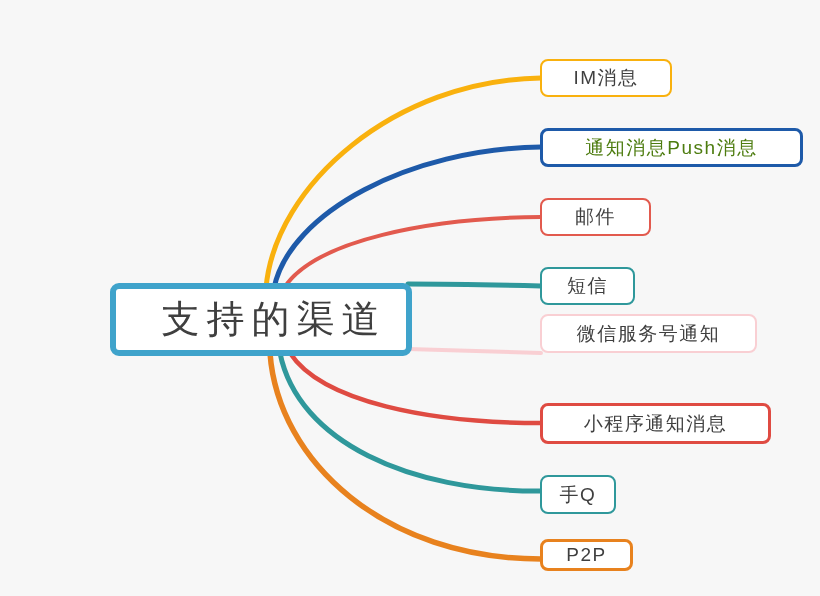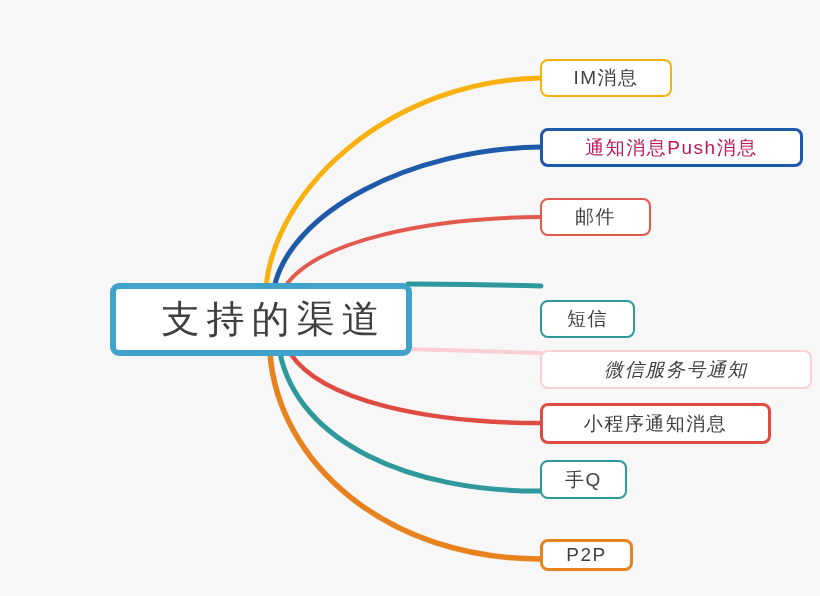--- a/index.html
+++ b/index.html
@@ -38,24 +38,24 @@
   .branch-node {
     left: 540px;
     border-radius: 8px;
     font-size: 19px;
     letter-spacing: 1.5px;
     white-space: nowrap;
   }
   .b-im        { top: 59px;  width: 132px; height: 38px; border: 2.5px solid; }
   .b-push      { top: 128px; width: 263px; height: 39px; border: 3px solid; }
   .b-mail      { top: 198px; width: 111px;  height: 38px; border: 2.5px solid; }
-  .b-sms       { top: 267px; width: 95px;  height: 38px; border: 2.5px solid; margin-top: 33px; }
-  .b-wechat    { top: 350px; width: 272px; height: 39px; border: 2.5px solid; font-style: italic; }
+  .b-sms       { top: 267px; width: 95px;  height: 38px; border: 2.5px solid; }
+  .b-wechat    { top: 314px; width: 217px; height: 39px; border: 2.5px solid; }
   .b-miniprog  { top: 403px; width: 231px; height: 41px; border: 3.5px solid; font-family: Liberation Mono, monospace; }
-  .b-mobileq   { top: 460px; width: 87px;  height: 39px; border: 2.5px solid; }
+  .b-mobileq   { top: 475px; width: 76px;  height: 39px; border: 2.5px solid; }
   .b-p2p       { top: 539px; width: 93px;  height: 32px; border: 3px solid; }
 </style>
 </head>
 <body style="background: rgb(247, 247, 247);">
 
 <div class="canvas" style="background: rgb(247, 247, 247);">
 
   <svg class="curves" viewBox="0 0 820 596" fill="none" xmlns="http://www.w3.org/2000/svg">
     <path d="M 266 288 C 275 185, 395 80, 541 78" stroke-width="5" stroke-linecap="round" stroke="#f9b10e"></path>
     <path d="M 274 288 C 290 212, 410 149, 541 147" stroke-width="5" stroke-linecap="round" stroke="#1e5aa9"></path>
@@ -67,21 +67,21 @@
     <path d="M 270 353 C 278 462, 385 559, 541 559" stroke-width="5.5" stroke-linecap="round" stroke="#e8821e"></path>
   </svg>
 
   <div class="node root-node" style="border-color: rgb(63, 163, 203); color: rgb(63, 63, 63); padding-left: 26px;">
     <span>支持的渠道</span>
   </div>
 
   <div class="node branch-node b-im" style="border-color: rgb(249, 177, 14); color: rgb(63, 63, 63);">
     <span>IM消息</span>
   </div>
-  <div class="node branch-node b-push" style="border-color: rgb(30, 90, 169); color: #be185d;">
+  <div class="node branch-node b-push" style="border-color: rgb(30, 90, 169); color: #4d7c0f;">
     <span>通知消息Push消息</span>
   </div>
   <div class="node branch-node b-mail" style="border-color: rgb(226, 90, 78); color: rgb(63, 63, 63);">
     <span>邮件</span>
   </div>
   <div class="node branch-node b-sms" style="border-color: rgb(47, 152, 155); color: rgb(63, 63, 63);">
     <span>短信</span>
   </div>
   <div class="node branch-node b-wechat" style="border-color: rgb(249, 207, 211); color: rgb(63, 63, 63);">
     <span>微信服务号通知</span>

